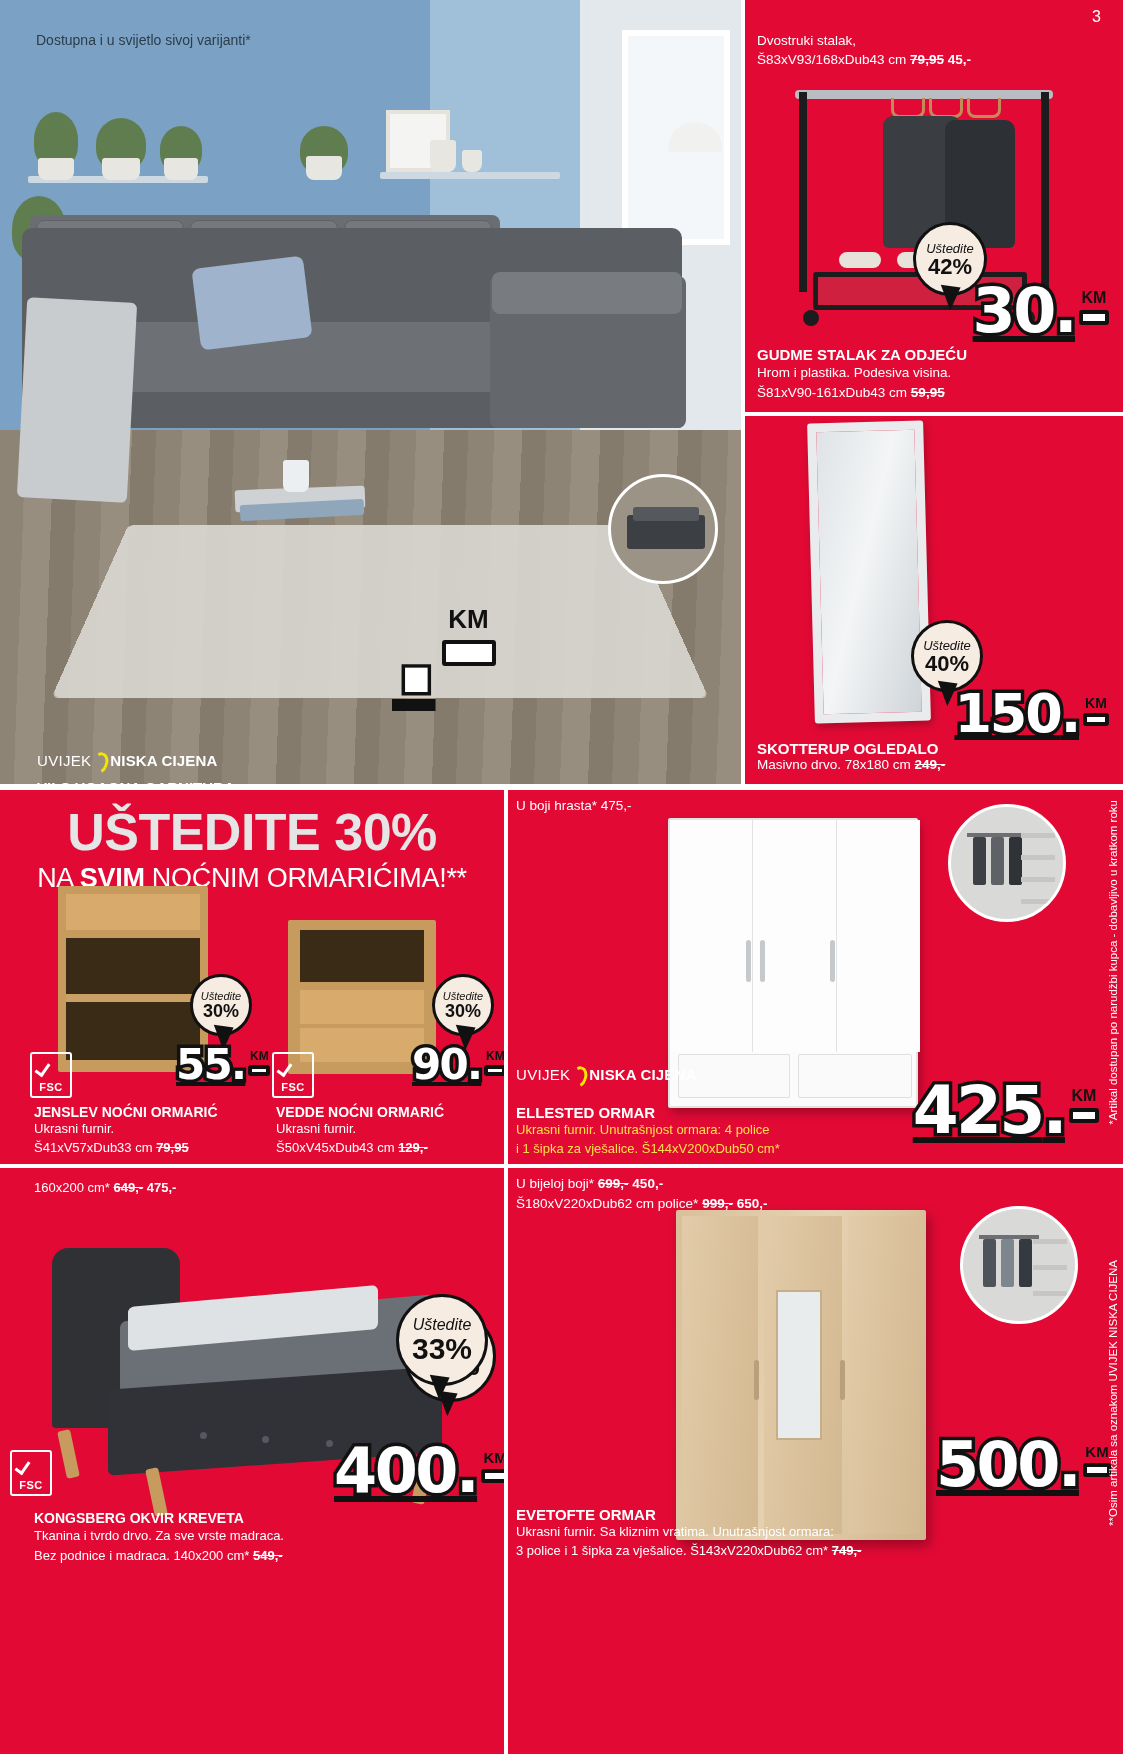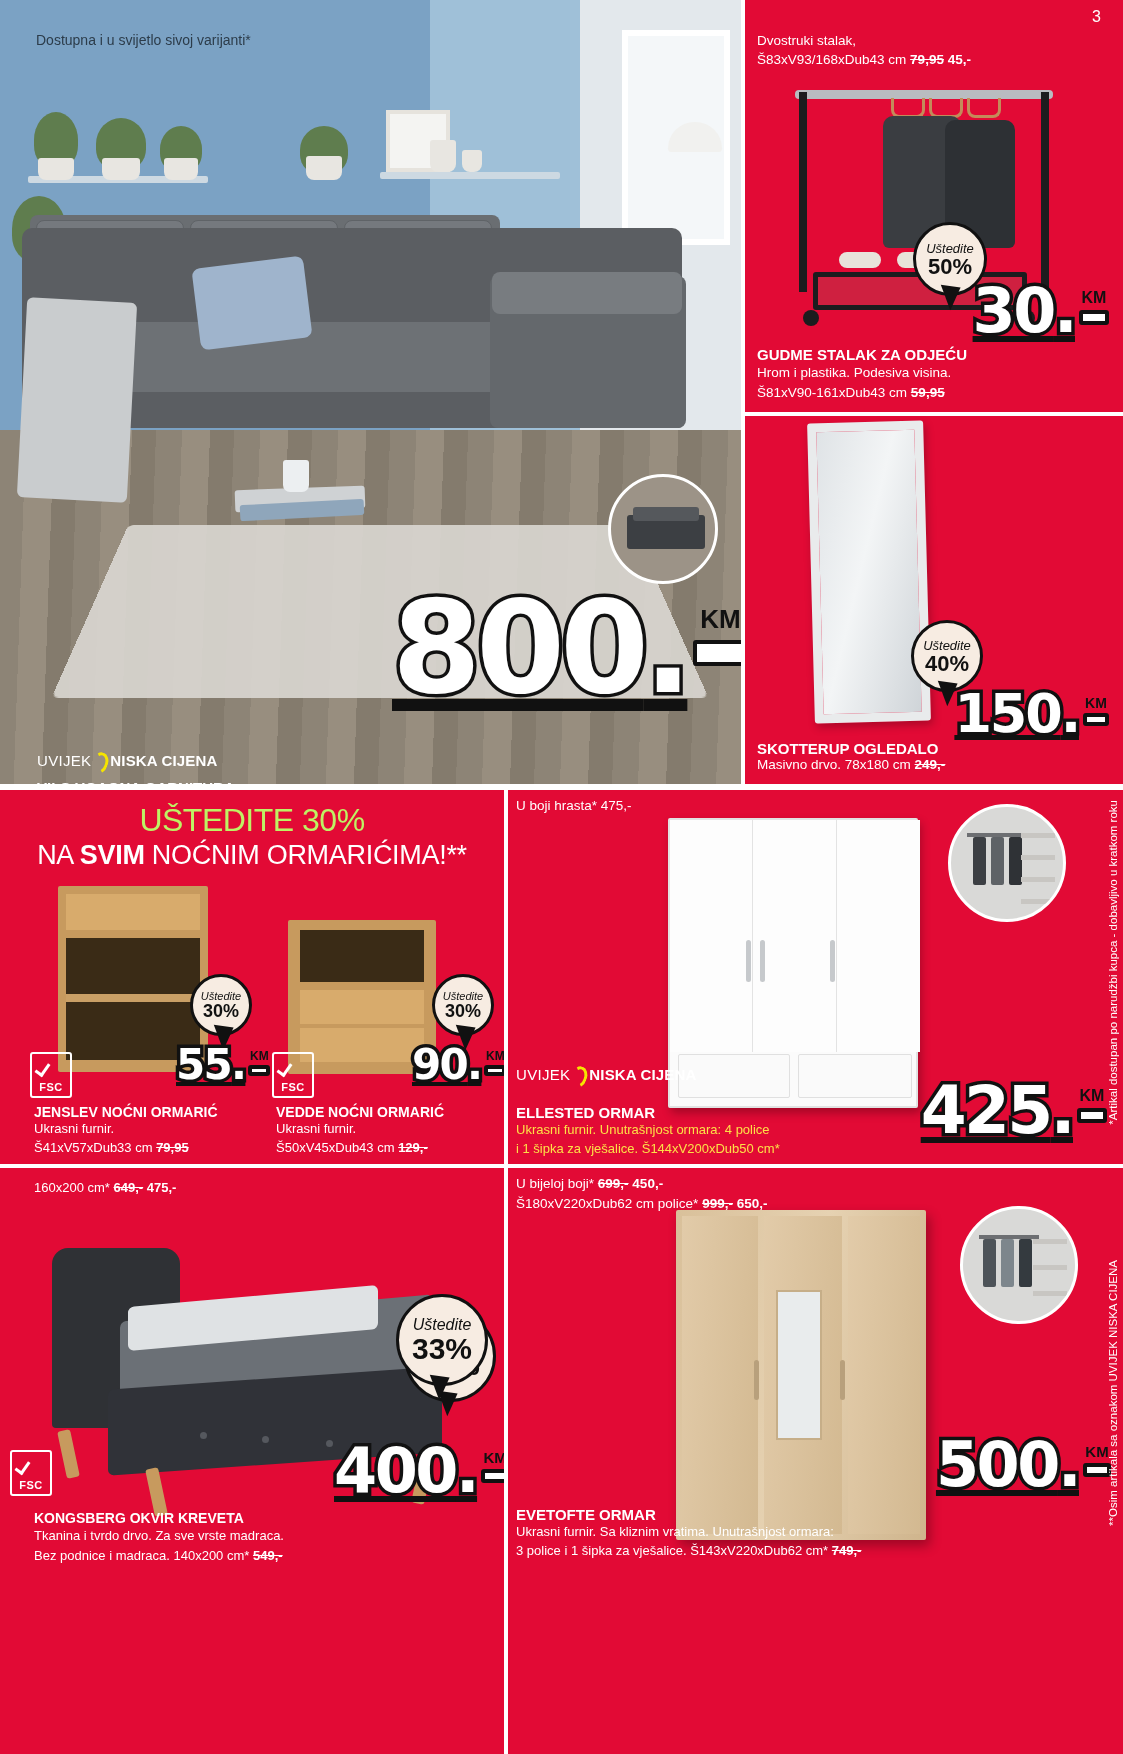--- a/index.html
+++ b/index.html
@@ -239,21 +239,21 @@
   #mirror-text { position: absolute; left: 12px; top: 324px; }
   #mirror-text .ttl { font-size: 15px; font-weight: bold; color: #fff; }
   #mirror-text .dsc { font-size: 13.5px; color: #fff; }
 
   
   #ns-panel {
     position: absolute; left: 0; top: 790px; width: 504px; height: 378px;
     background: #e20a35;
   }
   #ns-head { position: absolute; left: 0; top: 12px; width: 504px; text-align: center; }
-  #ns-head .h1 { font-size: 32px; font-weight: normal; color: #bef264; letter-spacing: -.5px; }
+  #ns-head .h1 { font-size: 52px; font-weight: bold; color: #e5e5e5; letter-spacing: -.5px; }
   #ns-head .h2 { font-size: 27px; color: #fff; letter-spacing: -.3px; margin-top: 1px; }
   #ns-head .h2 b { font-weight: bold; }
 
   .nightstand { position: absolute; }
   .ns-body { position: absolute; background: #c79a5e; border-radius: 2px; }
   .ns-front { position: absolute; background: #d8ab6c; }
   .ns-hole { position: absolute; background: #3a2b16; }
   .ns-shelf { position: absolute; background: #caa066; }
 
   #ns1 { left: 58px; top: 96px; width: 150px; height: 186px; }
@@ -332,21 +332,21 @@
   .inset-round {
     position: absolute; border-radius: 50%; border: 3px solid #fff; overflow: hidden;
     background: #d9d9d7;
   }
   #wd1-inset { left: 440px; top: 14px; width: 118px; height: 118px; }
   .inset-rod { position: absolute; left: 16px; top: 26px; width: 60px; height: 4px; background: #6d6f72; }
   .inset-cl { position: absolute; top: 30px; width: 13px; height: 48px; background: #3c3f43; border-radius: 2px; }
   .inset-shelf { position: absolute; right: 8px; background: #c8c6c2; height: 5px; width: 34px; }
 
   #wd1-unc { position: absolute; left: 8px; top: 276px; }
-  #wd1-price { position: absolute; right: 16px; top: 294px; }
+  #wd1-price { position: absolute; right: 24px; top: 294px; }
   #wd1-price .price { font-size: 66px; }
   #wd1-price .km { font-size: 16px; margin-top: 4px; }
   #wd1-price .dash-box { width: 30px; height: 15px; margin-top: 4px; }
 
   #wd1-text { position: absolute; left: 8px; top: 314px; }
   #wd1-text .ttl { font-size: 15px; font-weight: bold; color: #fff; }
   #wd1-text .dsc { font-size: 13px; color: #fde047; line-height: 1.45; }
 
   #wd2-panel {
     position: absolute; left: 508px; top: 1168px; width: 595px; height: 586px;
@@ -439,21 +439,20 @@
 
     <div class="circle-inset">
       <div class="bed"></div>
       <div class="bed2"></div>
     </div>
 
     <div class="top-note">Dostupna i u svijetlo sivoj varijanti*</div>
 
     <div id="sofa-price">
       <span class="price-wrap">
-        <span class="price">800</span>
         <span class="price">.</span>
         <span style="display:flex;flex-direction:column;align-items:center;margin-left:6px;">
           <span class="km">KM</span>
           <span class="dash-box"></span>
         </span>
       </span>
     </div>
 
     <div id="sofa-text">
       <span class="unc">
@@ -490,21 +489,21 @@
       <div class="jacket2"></div>
       <div class="rack-base"></div>
       <div class="shoe" style="left:66px;"></div>
       <div class="shoe" style="left:124px;"></div>
       <div class="rack-wheel" style="left:30px;top:234px;"></div>
       <div class="rack-wheel" style="left:246px;top:234px;"></div>
     </div>
 
     <div class="bubble" id="rack-bubble">
       <span class="b1">Uštedite</span>
-      <span class="b2">50%</span>
+      <span class="b2">42%</span>
     </div>
 
     <div id="rack-price">
       <span class="price-wrap">
         <span class="price">30</span>
         <span class="price">.</span>
         <span style="display:flex;flex-direction:column;align-items:center;margin-left:4px;">
           <span class="km">KM</span>
           <span class="dash-box"></span>
         </span>

